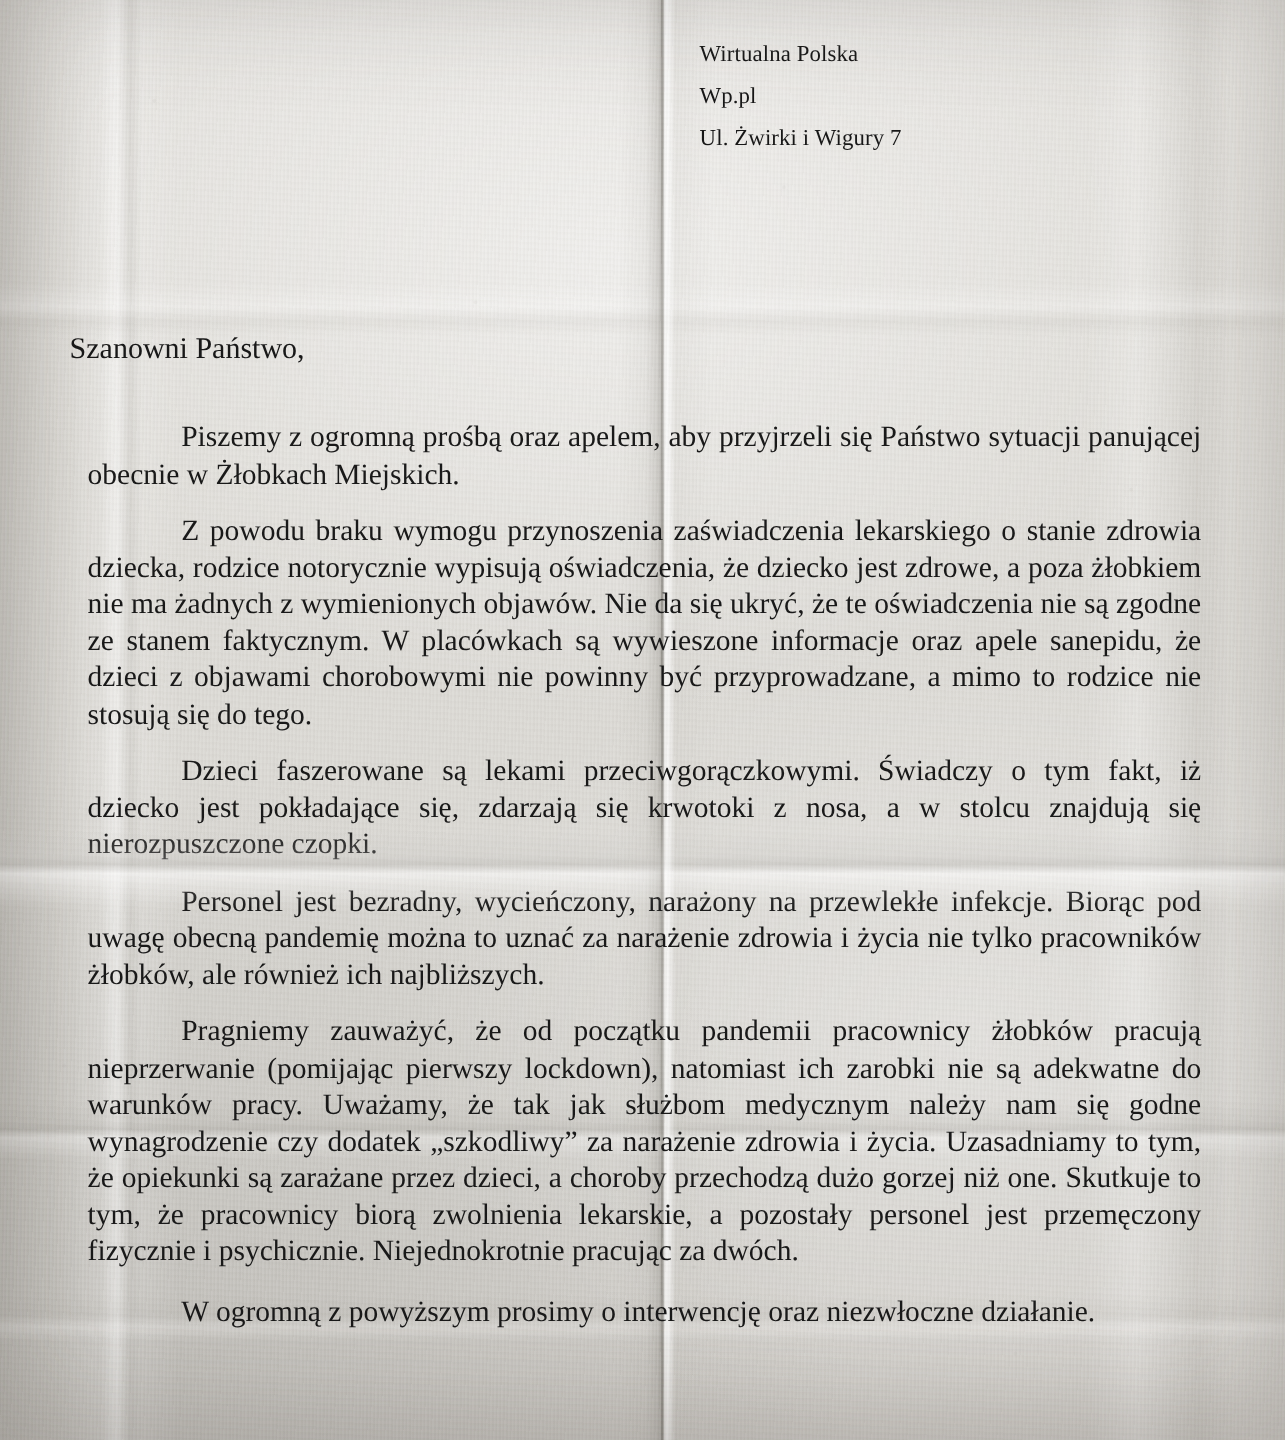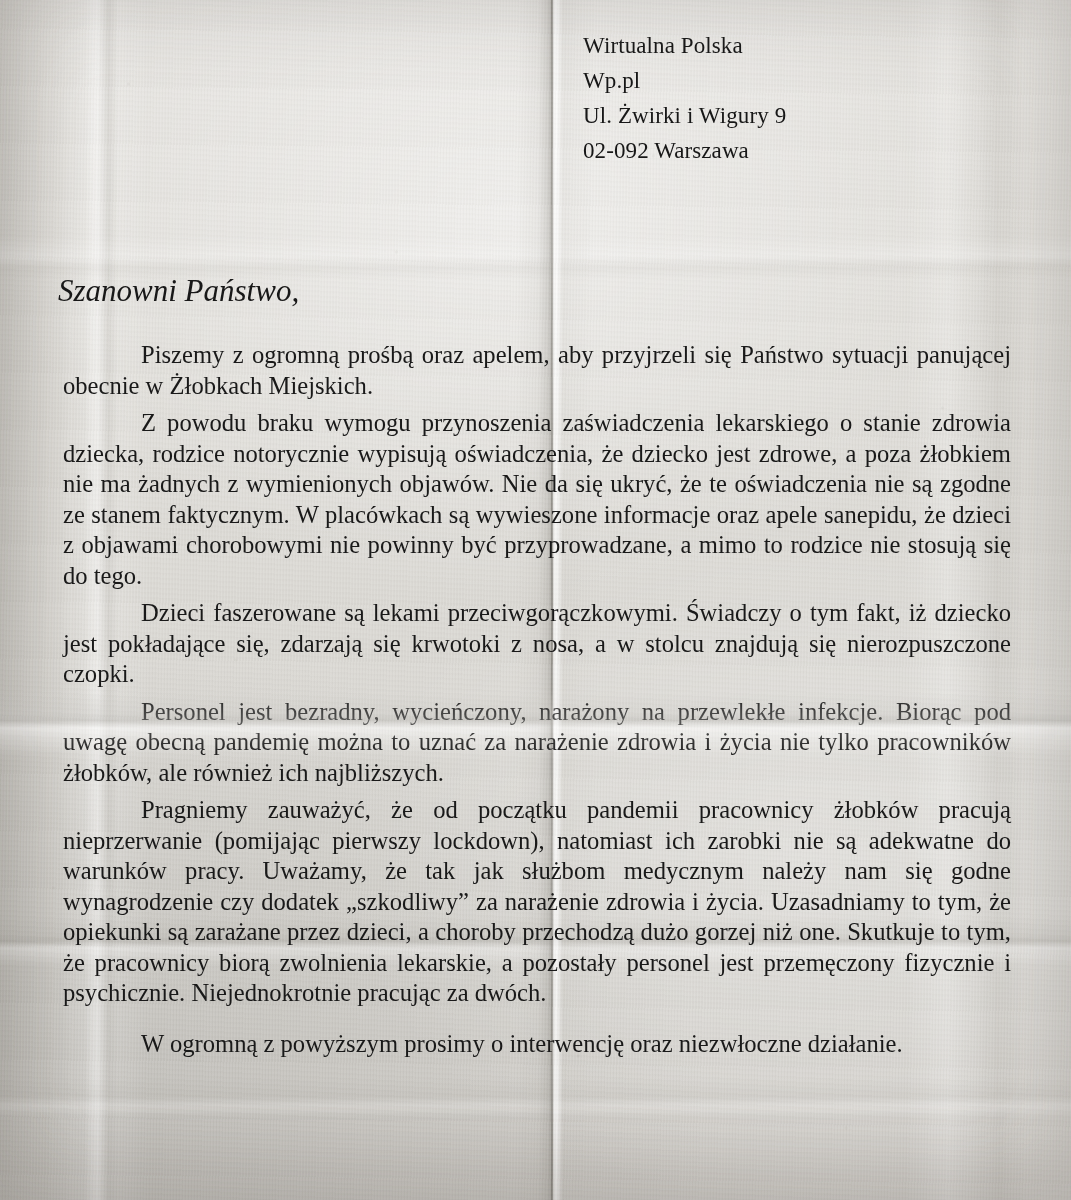--- a/index.html
+++ b/index.html
@@ -179,49 +179,48 @@
   
   .content {
     position: absolute;
     inset: 0;
   }
 
   .letterhead {
     position: absolute;
     left: 583px;
     top: 28px;
-    font-size: 23px;
+    font-size: 19px;
     line-height: 35px;
     letter-spacing: 0.1px;
     color: #171717;
   }
   .letterhead div { white-space: nowrap; }
 
   .salutation {
     position: absolute;
     left: 58px;
     top: 275px;
-    font-size: 31px;
+    font-size: 25px;
     line-height: 32px;
     color: #181818;
-    font-style: italic;
   }
 
   .body {
     position: absolute;
     left: 56px;
     top: 333px;
     width: 962px;
     font-size: 24.6px;
     line-height: 30.5px;
     text-align: left;
     color: #191919;
   }
   .body p {
-    margin: 7px;
+    margin: 17px;
     text-indent: 78px;
     text-align: justify;
     text-justify: inter-word;
   }
   .body p.last-indent-gap {
     margin-top: 20px;
   }
   .body p.no-indent {
     text-indent: 0;
     margin-top: 18px;
@@ -268,22 +267,21 @@
   <div class="fold-v-main"></div>
   <div class="fold-v-main-line"></div>
   <div class="grain"></div>
   <div class="speckle"></div>
 
   <div class="content">
 
     <div class="letterhead">
       <div>Wirtualna Polska</div>
       <div>Wp.pl</div>
-      <div>Ul. Żwirki i Wigury 9</div>
-      <div>02-092 Warszawa</div>
+      <div>Ul. Żwirki i Wigury 7</div>
     </div>
 
     <div class="salutation">Szanowni Państwo,</div>
 
     <div class="body">
       <p>Piszemy z ogromną prośbą oraz apelem, aby przyjrzeli się Państwo sytuacji panującej obecnie w Żłobkach Miejskich.</p>
       <p>Z powodu braku wymogu przynoszenia zaświadczenia lekarskiego o stanie zdrowia dziecka, rodzice notorycznie wypisują oświadczenia, że dziecko jest zdrowe, a poza żłobkiem nie ma żadnych z wymienionych objawów. Nie da się ukryć, że te oświadczenia nie są zgodne ze stanem faktycznym. W placówkach są wywieszone informacje oraz apele sanepidu, że dzieci z objawami chorobowymi nie powinny być przyprowadzane, a mimo to rodzice nie stosują się do tego.</p>
       <p>Dzieci faszerowane są lekami przeciwgorączkowymi. Świadczy o tym fakt, iż dziecko jest pokładające się, zdarzają się krwotoki z nosa, a w stolcu znajdują się nierozpuszczone czopki.</p>
       <p>Personel jest bezradny, wycieńczony, narażony na przewlekłe infekcje. Biorąc pod uwagę obecną pandemię można to uznać za narażenie zdrowia i życia nie tylko pracowników żłobków, ale również ich najbliższych.</p>
       <p>Pragniemy zauważyć, że od początku pandemii pracownicy żłobków pracują nieprzerwanie (pomijając pierwszy lockdown), natomiast ich zarobki nie są adekwatne do warunków pracy. Uważamy, że tak jak służbom medycznym należy nam się godne wynagrodzenie czy dodatek „szkodliwy” za narażenie zdrowia i życia. Uzasadniamy to tym, że opiekunki są zarażane przez dzieci, a choroby przechodzą dużo gorzej niż one. Skutkuje to tym, że pracownicy biorą zwolnienia lekarskie, a pozostały personel jest przemęczony fizycznie i psychicznie. Niejednokrotnie pracując za dwóch.</p>

